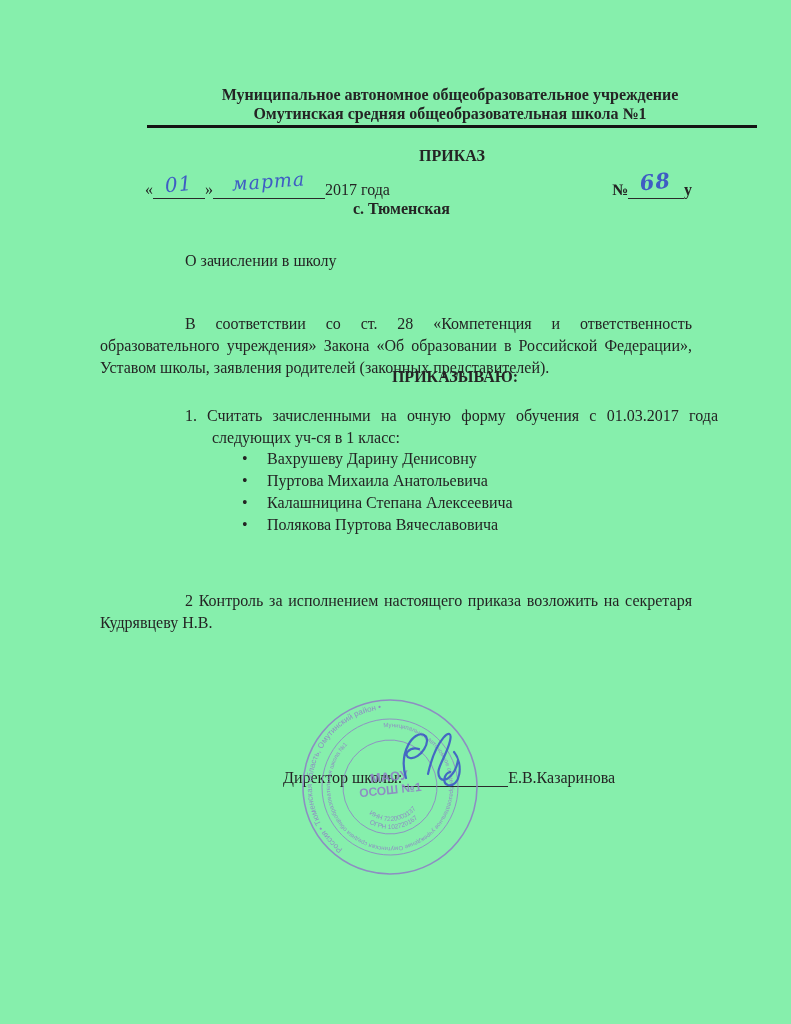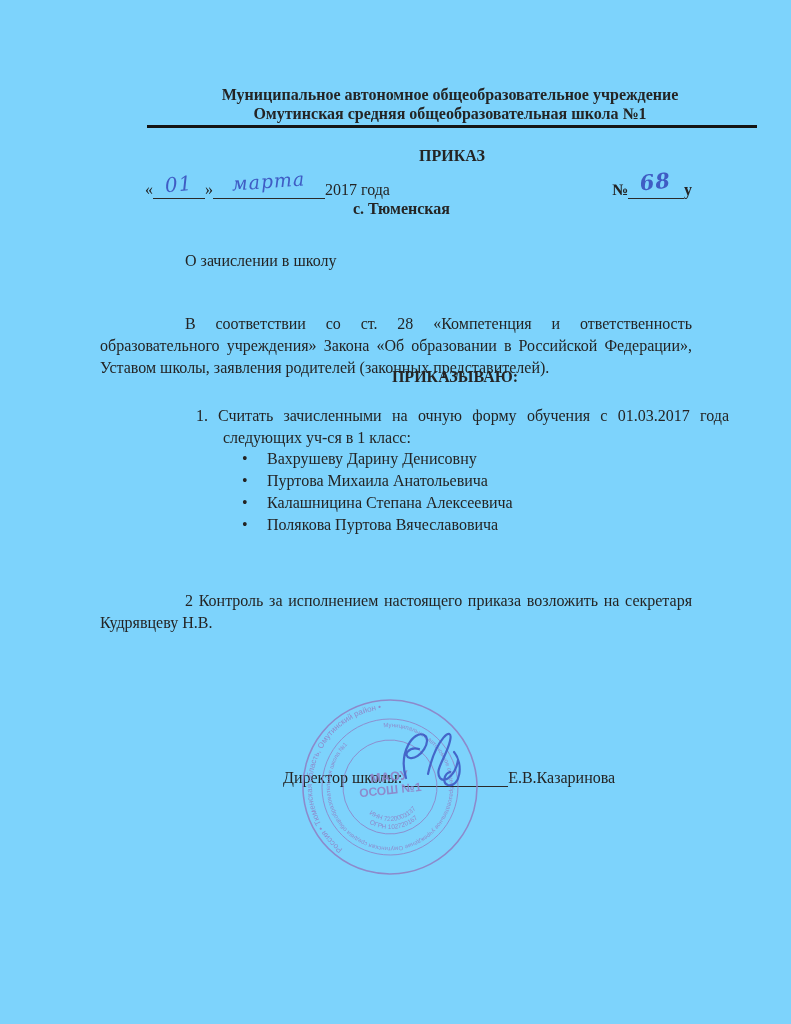--- a/index.html
+++ b/index.html
@@ -1,21 +1,21 @@
 <!DOCTYPE html>
 <html style="--text: #242424; --ink: #3f5cc4; --stamp: #8f81c6; --rule: #141414;"><head>
 <meta charset="utf-8">
 <style>
   :root{
     --text:#242424; --ink:#3f5cc4; --stamp:#8f81c6; --rule:#141414;
   }
   html,body{margin:0;padding:0;background:#e8e8e8;}
   .page{
     position:relative; width:791px; height:1024px; margin:0 auto;
-    background:#7dd3fc; overflow:hidden;
+    background:#86efac; overflow:hidden;
     font-family:"Liberation Serif", serif; color:var(--text);
     font-size:16px;
   }
   .abs{position:absolute;}
   .bold{font-weight:normal;}
 
   .doc-header{top:85px; left:110px; width:680px; text-align:center;
     font-weight:bold; font-size:16px; line-height:19px;}
   .rule-line{top:125px; left:147px; width:610px; height:3px; background:var(--rule);}
 
@@ -41,21 +41,21 @@
   .place-line{top:200px; left:353px; font-weight:bold;}
 
   .subject{top:252px; left:185px;}
 
   .preamble{top:313px; left:100px; width:592px; text-align:justify;
     text-indent:85px; line-height:22px;}
 
   .directive-heading{top:368px; left:110px; width:690px; text-align:center;
     font-weight:bold;}
 
-  .item1{top:405px; left:196px; width:506px; text-align:justify;
+  .item1{top:405px; left:185px; width:506px; text-align:justify;
     line-height:22px; padding-left:27px; text-indent:-27px; box-sizing:content-box;}
   .item1 .num{display:inline-block; width:22px; text-indent:0;}
 
   .students{top:448px; left:240px; margin:0; padding:0; list-style:none;font-family:Liberation Serif, serif;}
   .students li{position:relative; padding-left:27px; line-height:22px;}
   .students li::before{content:"•"; position:absolute; left:2px; top:0;}
 
   .item2{top:590px; left:100px; width:592px; text-align:justify;
     text-indent:85px; line-height:22px;}
 

